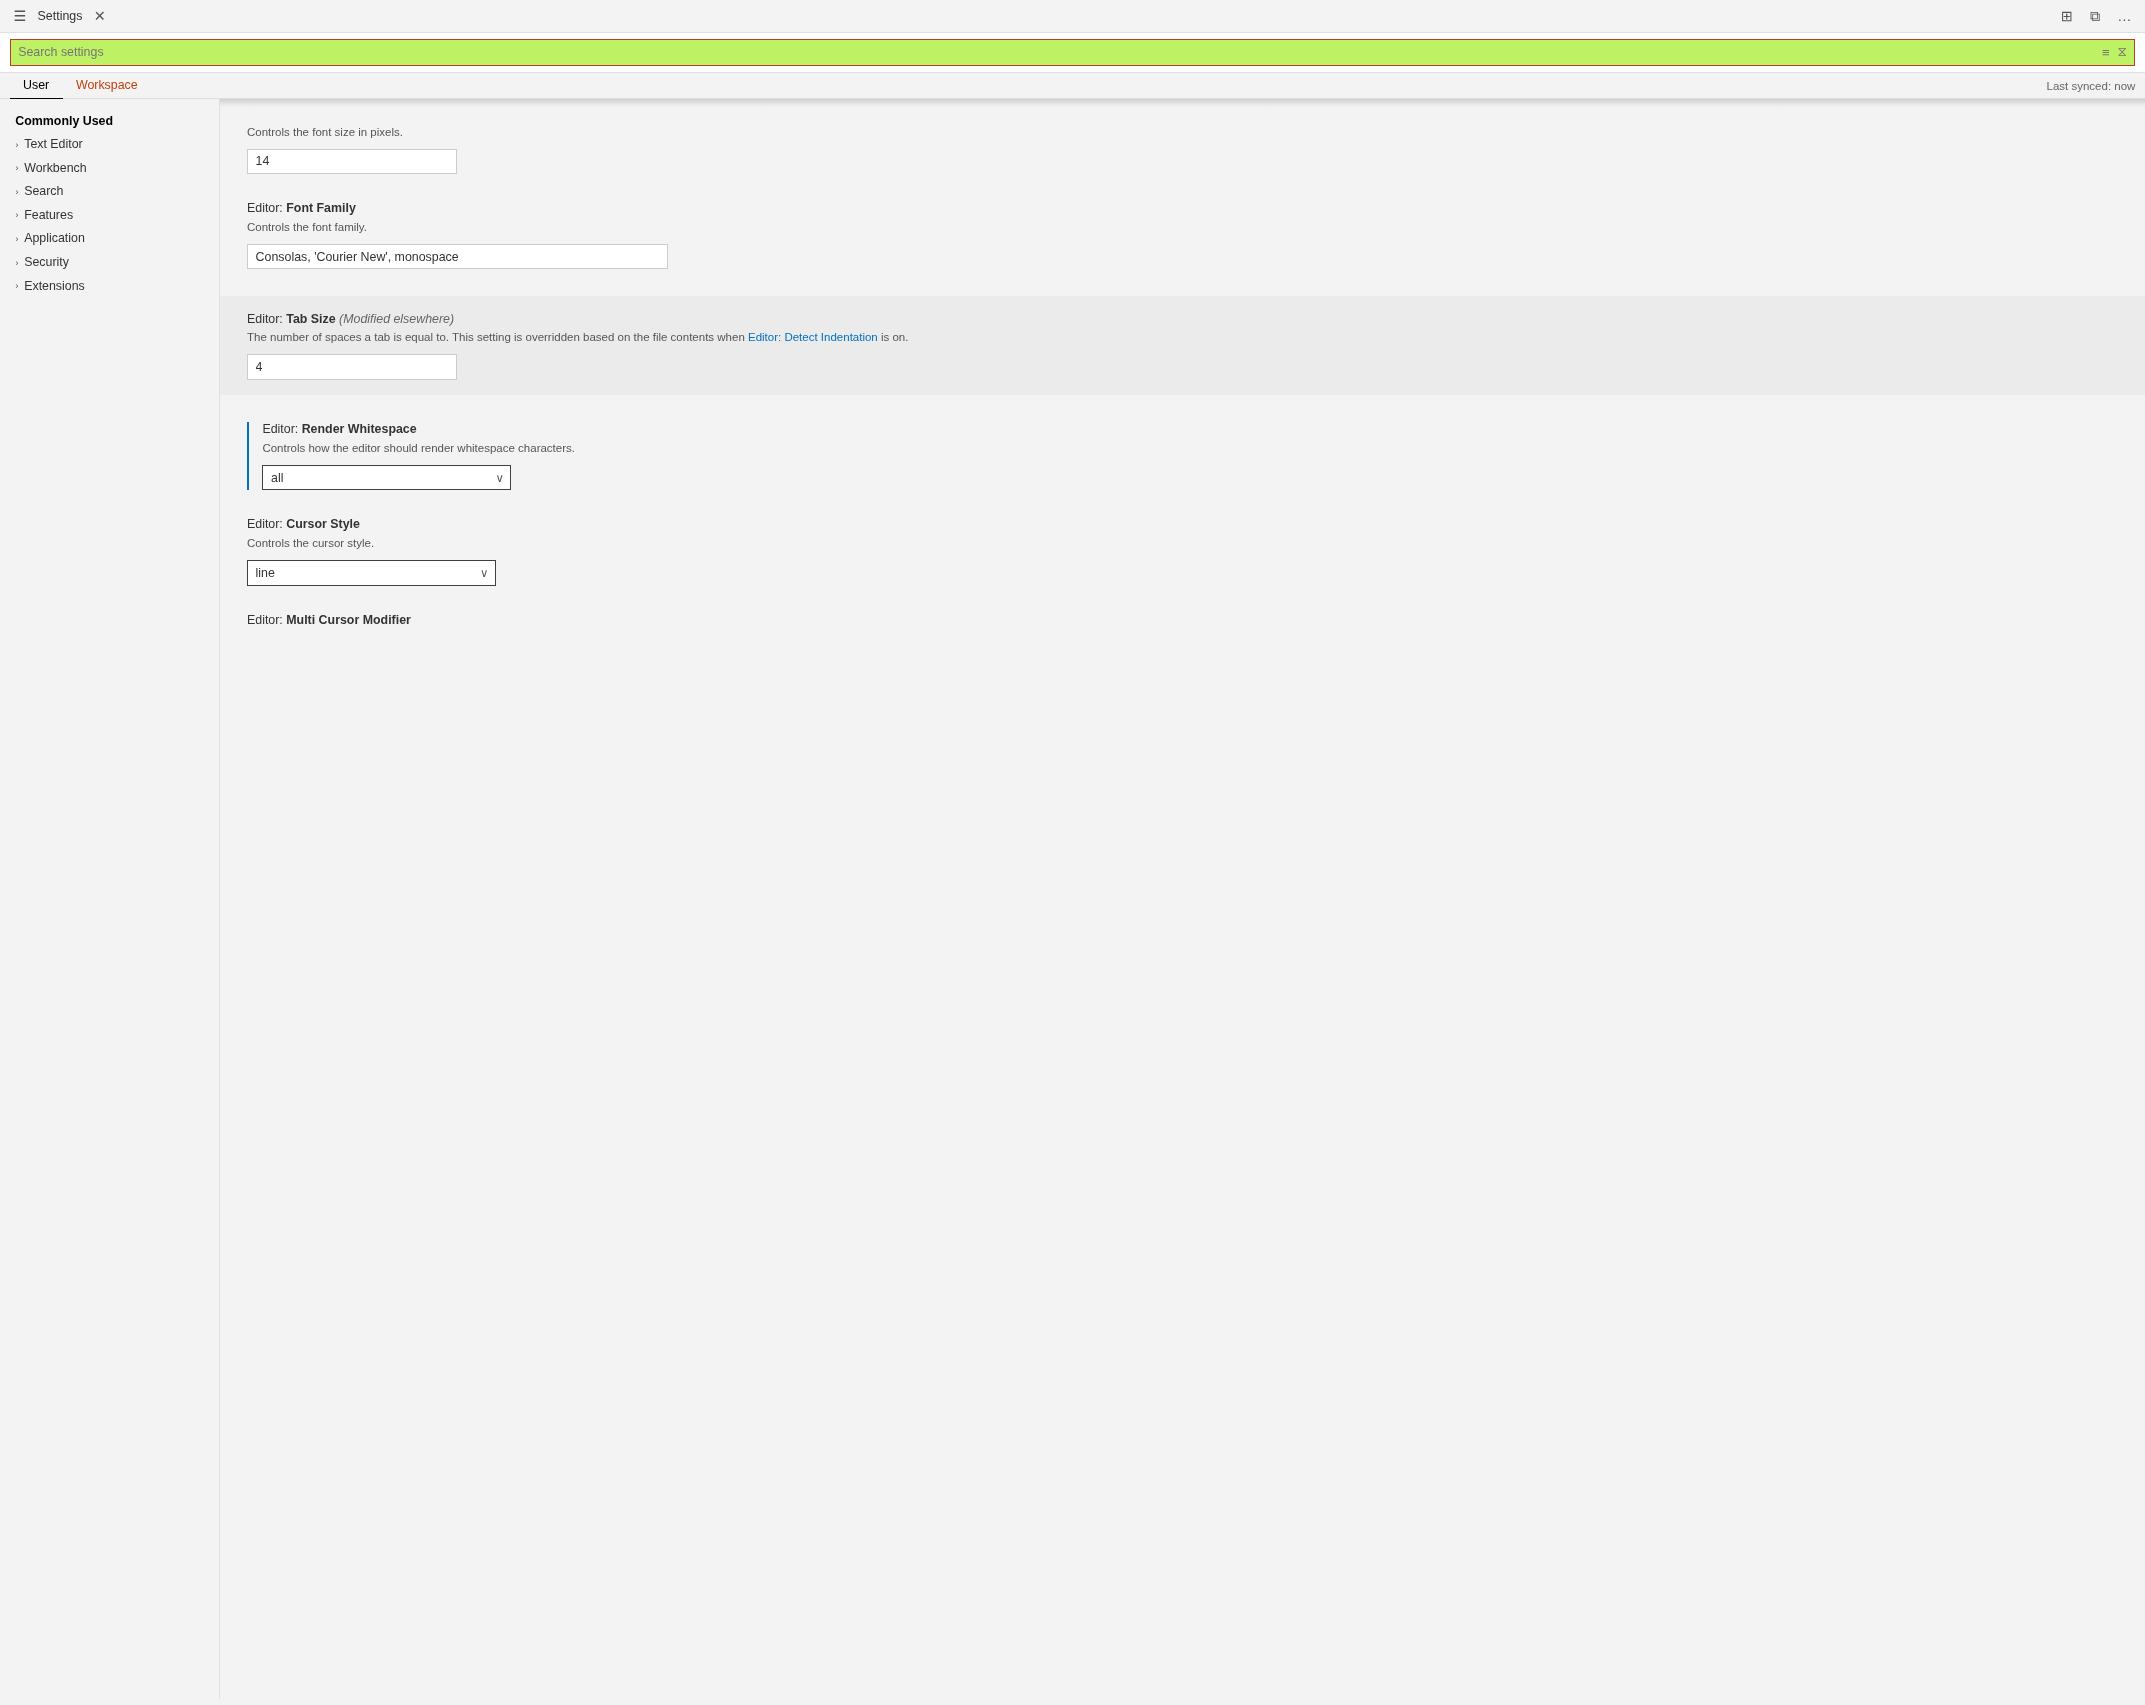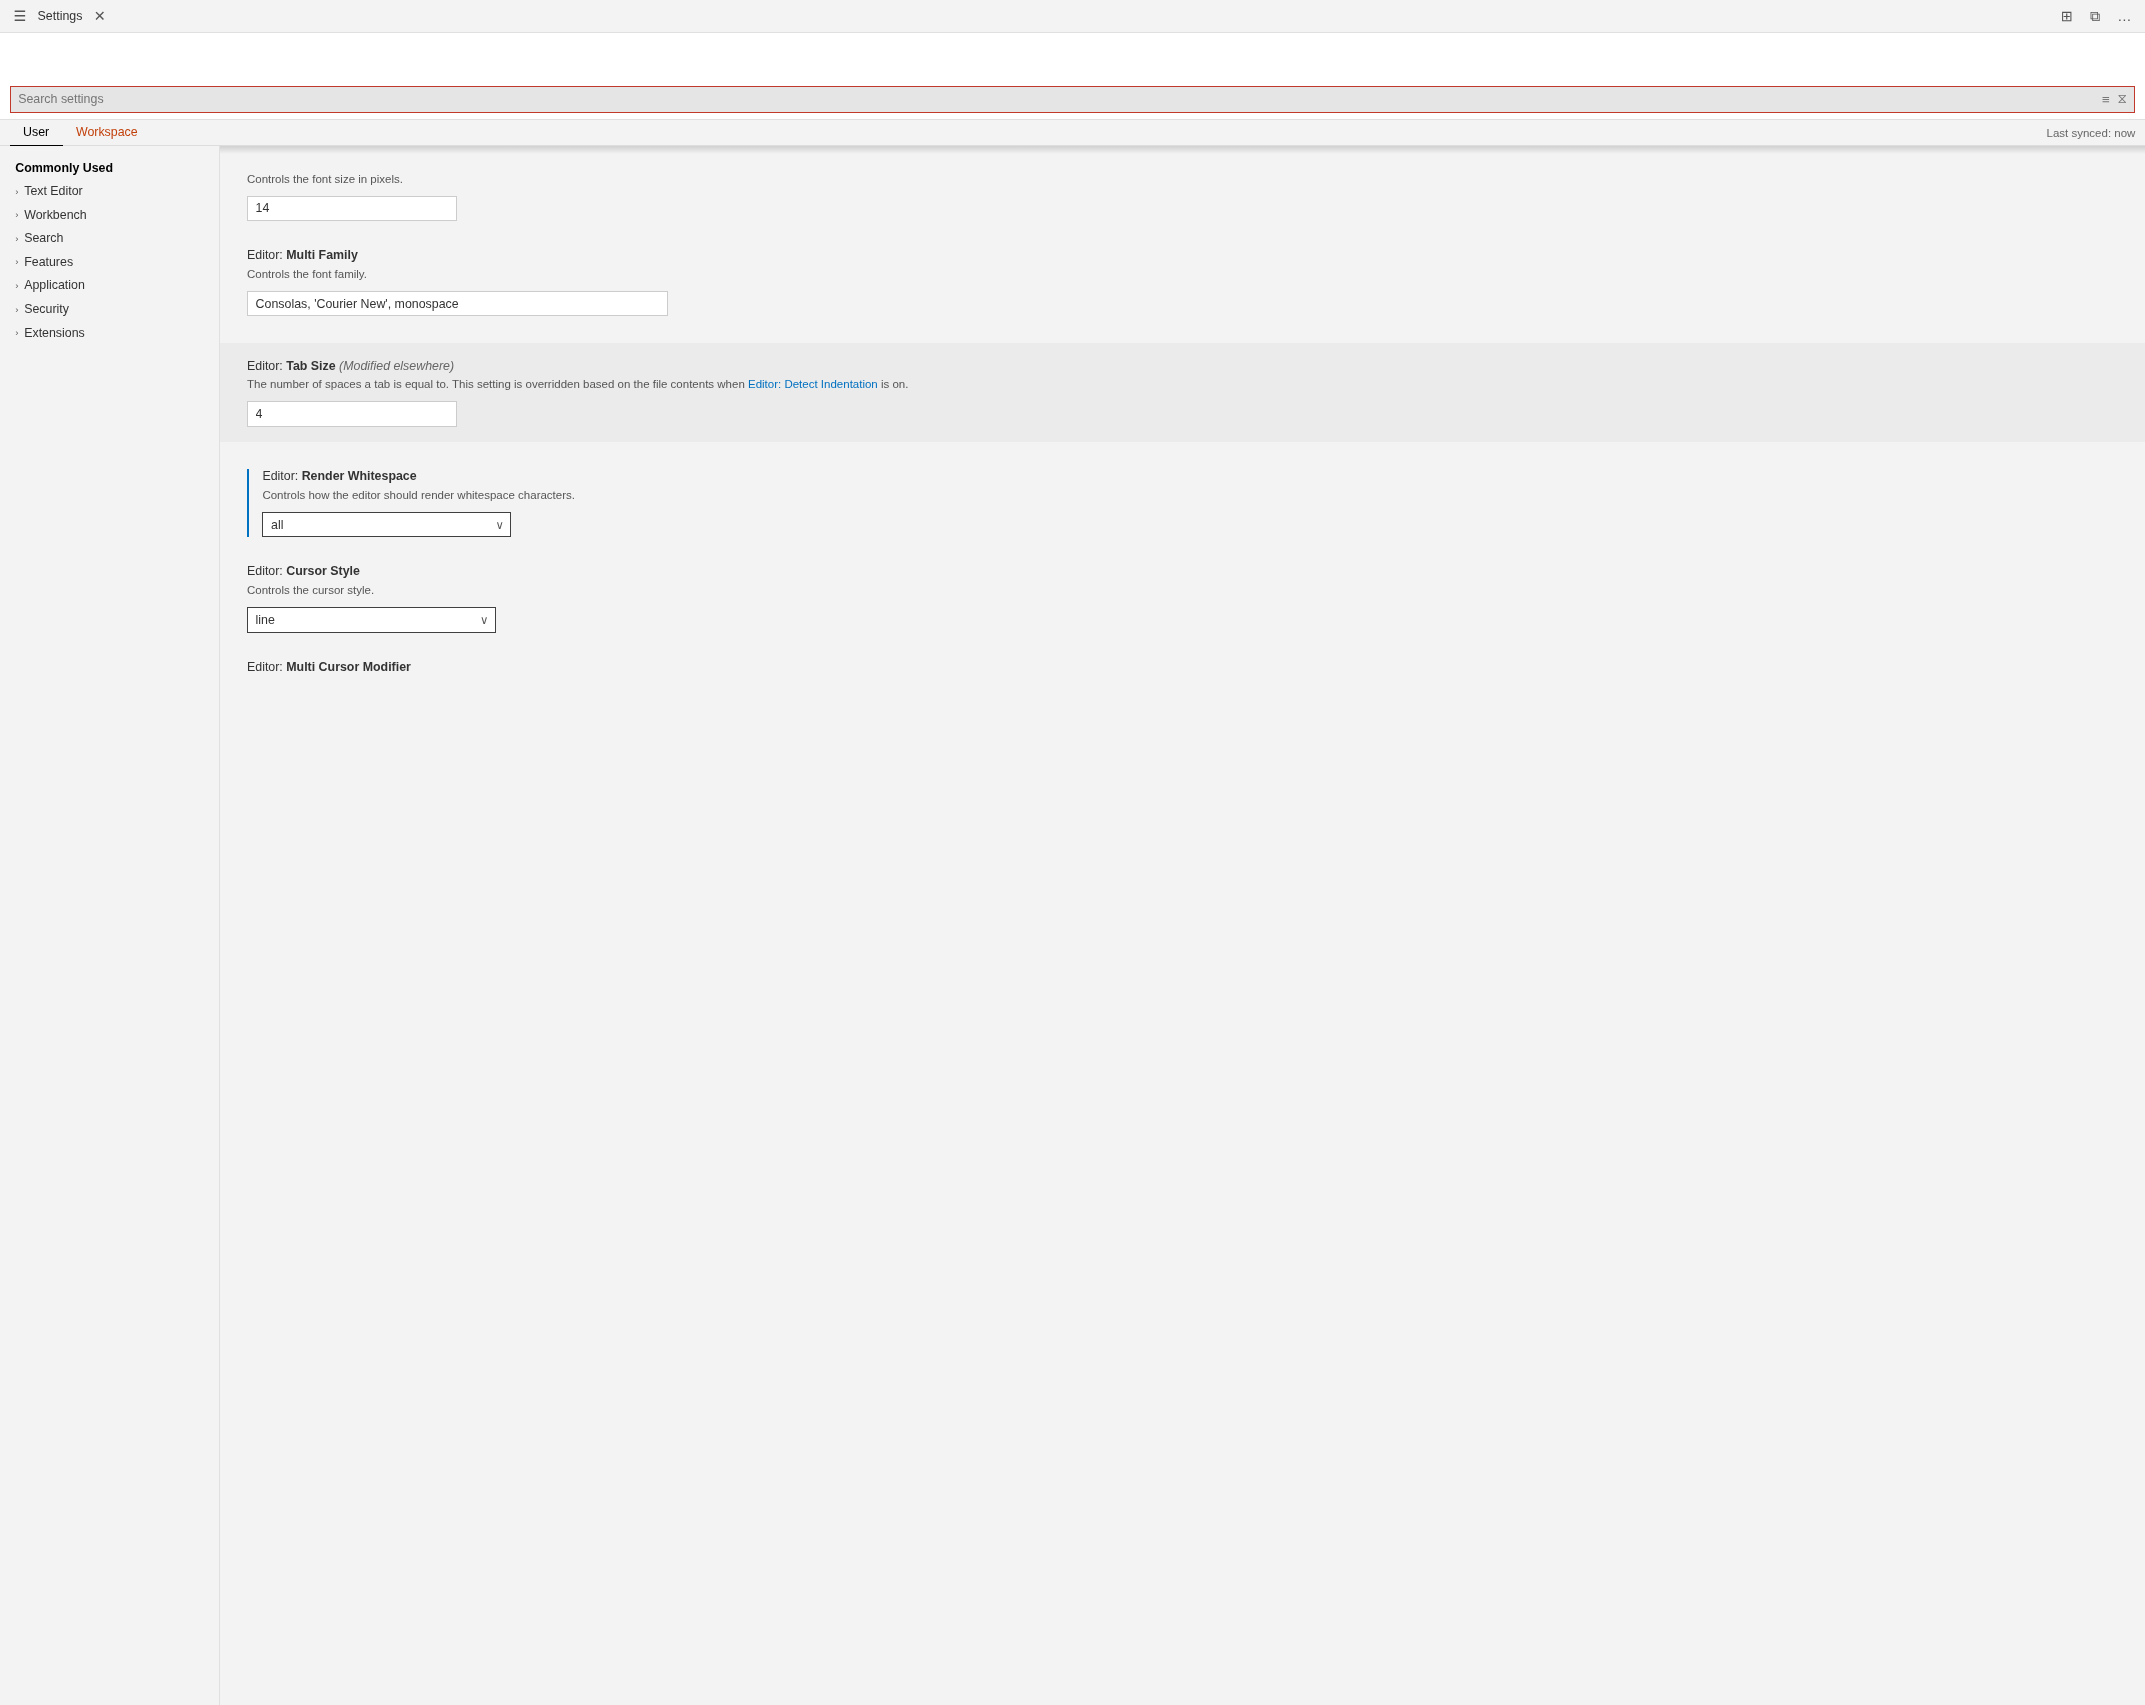--- a/index.html
+++ b/index.html
@@ -44,22 +44,21 @@
     }
     .search-bar {
       padding: 5.7px 9.6px;
       background: #fff;
       border-bottom: 1px solid #e0e0e0;
     }
     .search-wrapper {
       display: flex;
       align-items: center;
       border: 1.4px solid #c0392b;
-      background: #e5e5e5;
-      margin-top: 47px;
+      background: #bef264;
     }
     .search-input {
       flex: 1;
       border: none;
       outline: none;
       padding: 5.7px 7.6px;
       font-size: 12.4px;
       background: transparent;
       color: #333;
     }
@@ -297,21 +296,21 @@
 
     <div class="settings-section">
 
       <div class="setting-block">
         <div class="setting-desc">Controls the font size in pixels.</div>
         <input class="setting-input" type="text" value="14" style="">
       </div>
 
       <div class="setting-block">
         <div class="setting-title">
-          <span>Editor: </span><strong>Multi Family</strong>
+          <span>Editor: </span><strong>Font Family</strong>
         </div>
         <div class="setting-desc">Controls the font family.</div>
         <input class="setting-input" type="text" style="width: 421px;" value="Consolas, 'Courier New', monospace">
       </div>
 
       <div style="background:#ebebeb; padding: 15.3px 27px; margin: 0 -27px 27px -27px;">
         <div class="setting-title">
           <span>Editor: </span><strong>Tab Size</strong><em> (Modified elsewhere)</em>
         </div>
         <div class="setting-desc">

